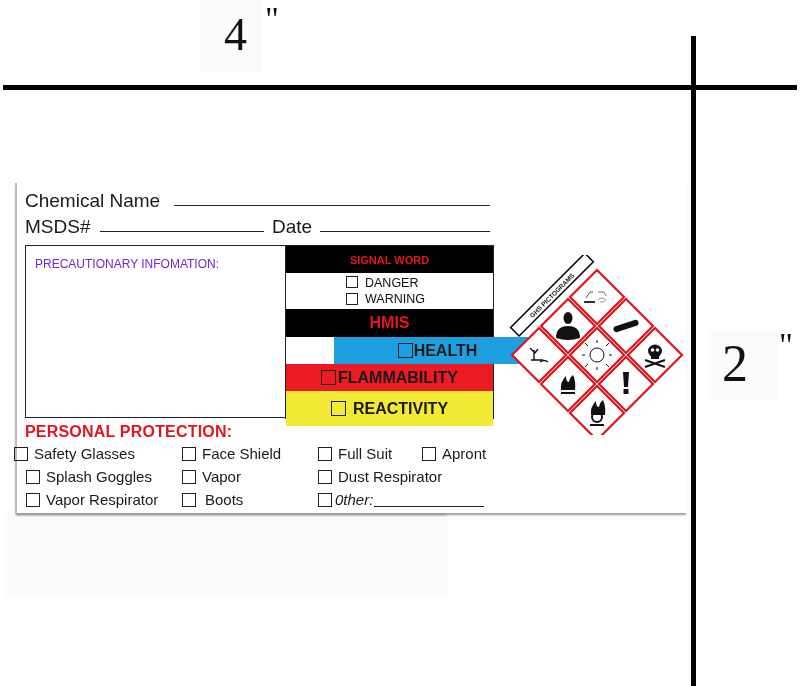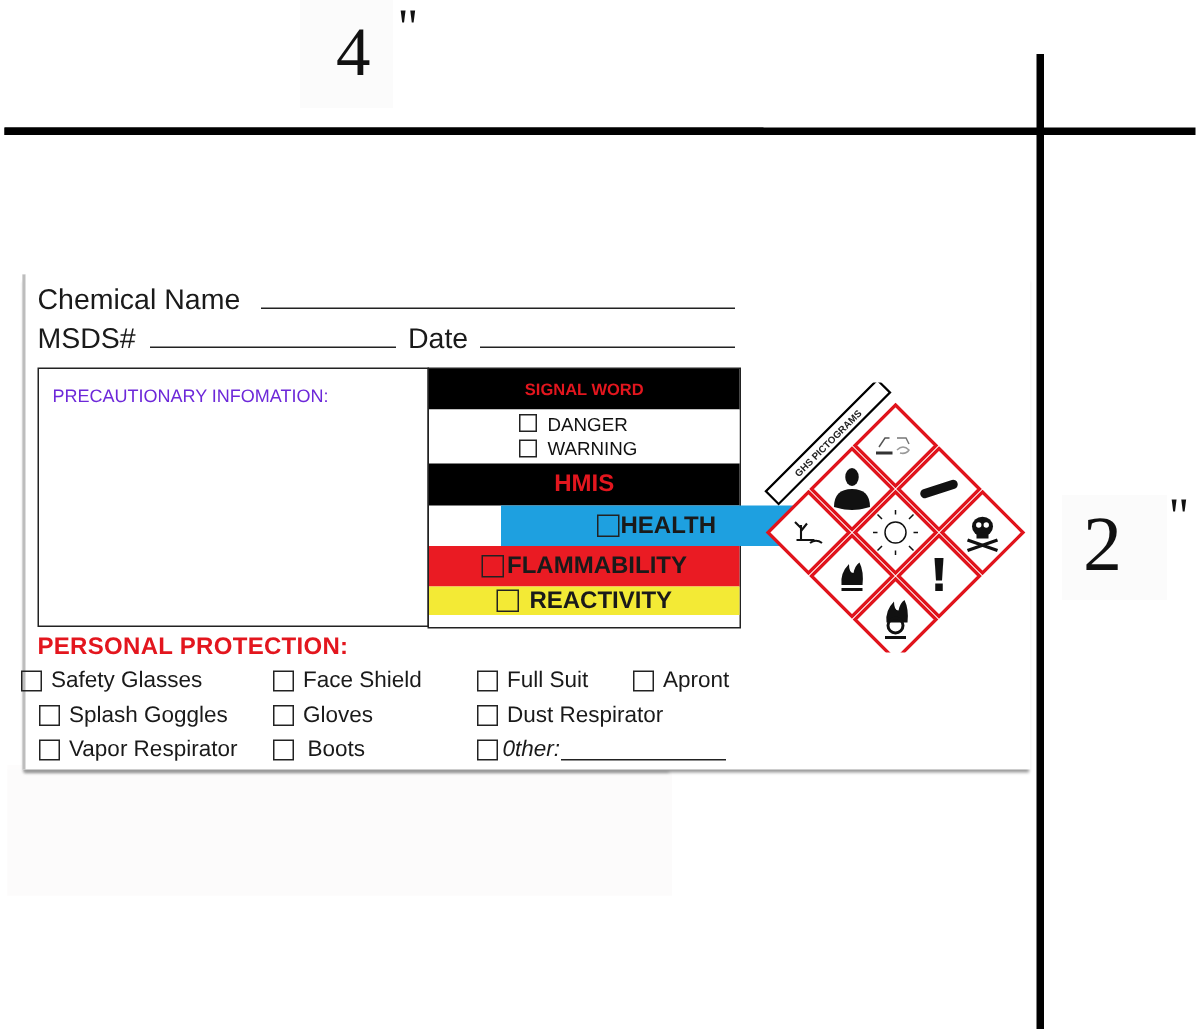--- a/index.html
+++ b/index.html
@@ -87,21 +87,21 @@
   <span>HMIS</span>
 </div>
 <div class="abs stripe" style="left:286px;top:337px;width:207px;height:27px;background:#1ea0e0;color:#1a1a1a;font-size:16px;margin-left:48px;">
   <span class="cb" style="width:15px;height:15px;margin-right:1px;"></span>
   <span>HEALTH</span>
 </div>
 <div class="abs stripe" style="left:286px;top:364px;width:207px;height:27px;background:#ea1b23;color:#1a1a1a;font-size:16px;">
   <span class="cb" style="width:15px;height:15px;margin-right:2px;"></span>
   <span>FLAMMABILITY</span>
 </div>
-<div class="abs stripe" style="left:286px;top:391px;width:207px;height:19px;background:#f3ea35;color:#1a1a1a;font-size:16px;">
+<div class="abs stripe" style="left:286px;top:391px;width:207px;height:35px;background:#f3ea35;color:#1a1a1a;font-size:16px;">
   <span class="cb" style="width:15px;height:15px;margin-right:7px;"></span>
   <span>REACTIVITY</span>
 </div>
 
 <svg class="abs" style="left:495px;top:255px;" width="190" height="180" viewBox="495 255 190 180">
 
   <g transform="rotate(-45 541 307)">
     <rect x="505" y="300" width="105" height="12" fill="#fff" stroke="#000" stroke-width="1.5"></rect>
     <text x="557" y="309" font-family="Liberation Sans, sans-serif" font-size="6.5" font-weight="bold" text-anchor="middle" fill="#222">GHS PICTOGRAMS</text>
   </g>
@@ -185,21 +185,21 @@
   <span class="cb"></span>
   <span>Apront</span>
 </div>
 
 <div class="abs pp-item" style="left:26px;top:468px;text-align:center;">
   <span class="cb"></span>
   <span>Splash Goggles</span>
 </div>
 <div class="abs pp-item" style="left:182px;top:468px;">
   <span class="cb"></span>
-  <span>Gloves</span>
+  <span>Vapor</span>
 </div>
 <div class="abs pp-item" style="left:318px;top:468px;">
   <span class="cb"></span>
   <span>Dust Respirator</span>
 </div>
 
 <div class="abs pp-item" style="left:26px;top:491px;">
   <span class="cb"></span>
   <span>Vapor Respirator</span>
 </div>

